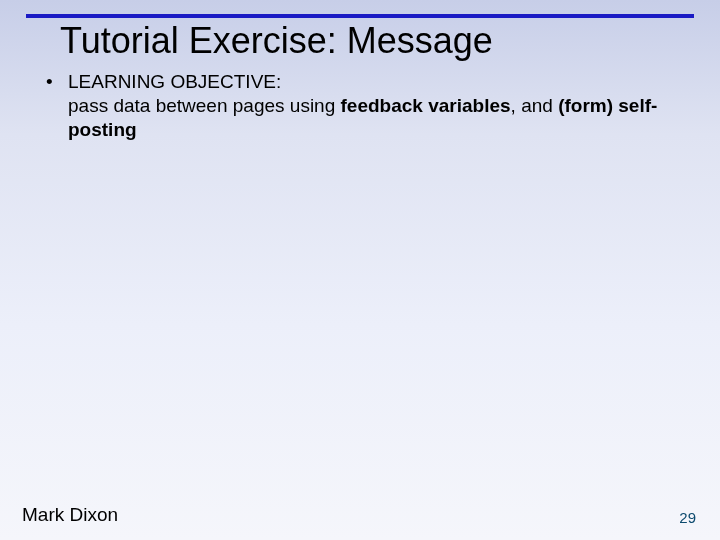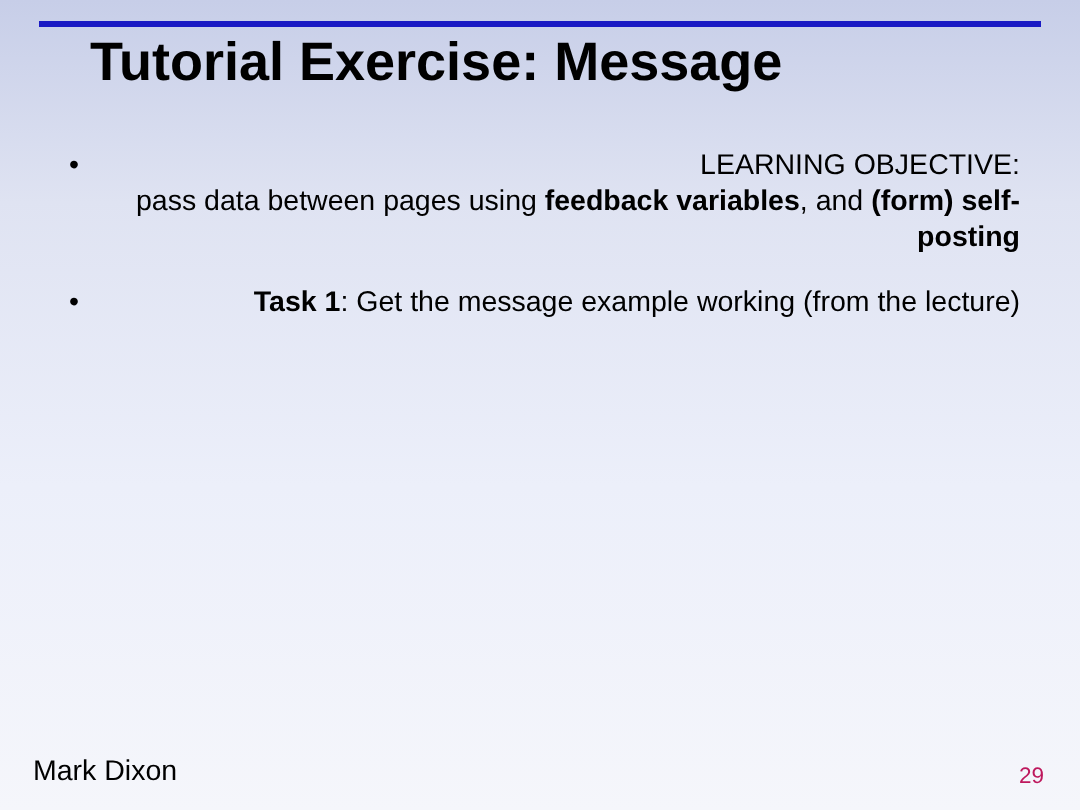--- a/index.html
+++ b/index.html
@@ -9,31 +9,31 @@
     background: linear-gradient(to bottom, #c7cee8 0%, #dfe3f2 25%, #eceffa 60%, #f5f6fb 100%);
     position: relative;
   }
   .top-rule {
     height: 4px;
     background: #1a1ac4;
     margin: 14px 26px 0 26px;
   }
   .title {
     font-size: 36px;
-    font-weight: bold;
+    font-weight: normal;
     color: #000;
-    margin: 2px 0 37px 60px;
+    margin: 2px 0 8px 60px;
   }
   .content {
     padding: 0 40px 0 40px;
     color: #000;
     font-size: 19px;
     line-height: 1.25;
   }
-  ul { list-style: none; text-align: right; }
+  ul { list-style: none; }
   li.bullet { position: relative; padding-left: 28px; margin-bottom: 20px; }
   li.bullet::before {
     content: "•";
     position: absolute;
     left: 6px;
     top: 0;
     font-size: 19px;
   }
   li.tight { margin-bottom: 4px; }
   .author {
@@ -41,38 +41,35 @@
     left: 22px;
     bottom: 14px;
     font-size: 19px;
     color: #000;
   }
   .pagenum {
     position: absolute;
     right: 24px;
     bottom: 14px;
     font-size: 15px;
-    color: #be185d;
+    color: #0c4a6e;
   }
 </style>
 </head>
 <body>
 
 <div class="top-rule"></div>
 <h1 class="title">Tutorial Exercise: Message</h1>
 
 <div class="content">
   <ul>
     <li class="bullet">
       <span>LEARNING OBJECTIVE:</span><br>
       <span>pass data between pages using </span><b>feedback variables</b><span>, and </span><b>(form) self-posting</b>
     </li>
   </ul>
 
   <ul style="margin-top:14px;">
-    <li class="bullet tight">
-      <b>Task 1</b><span>: Get the message example working (from the lecture)</span>
-    </li>
   </ul>
 </div>
 
 <div class="author">Mark Dixon</div>
 <div class="pagenum">29</div>
 
 </body></html>

